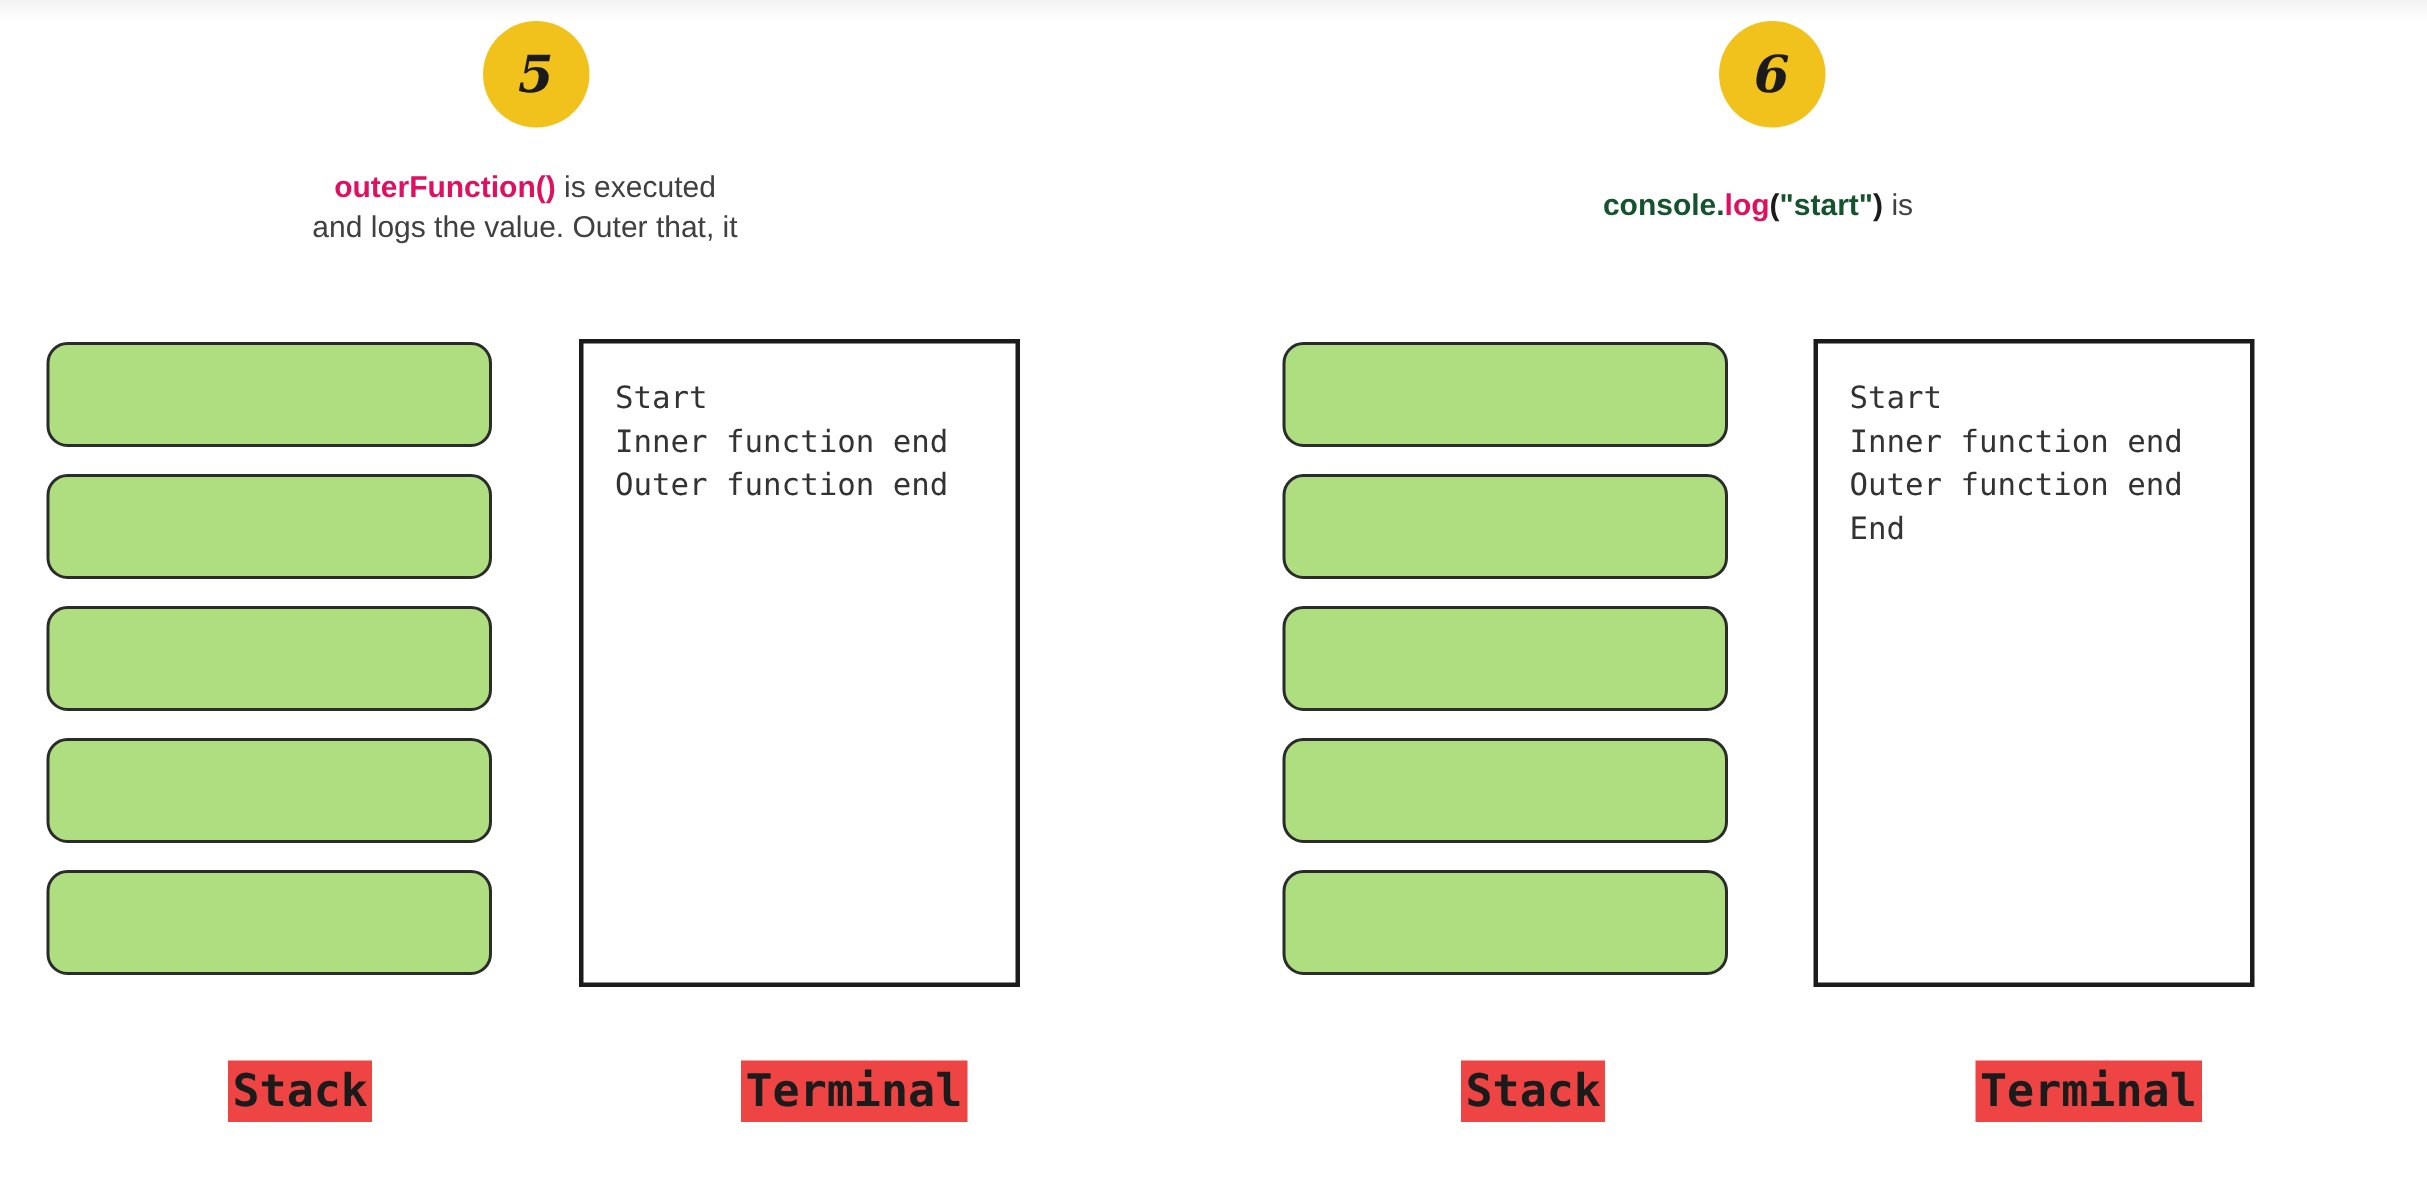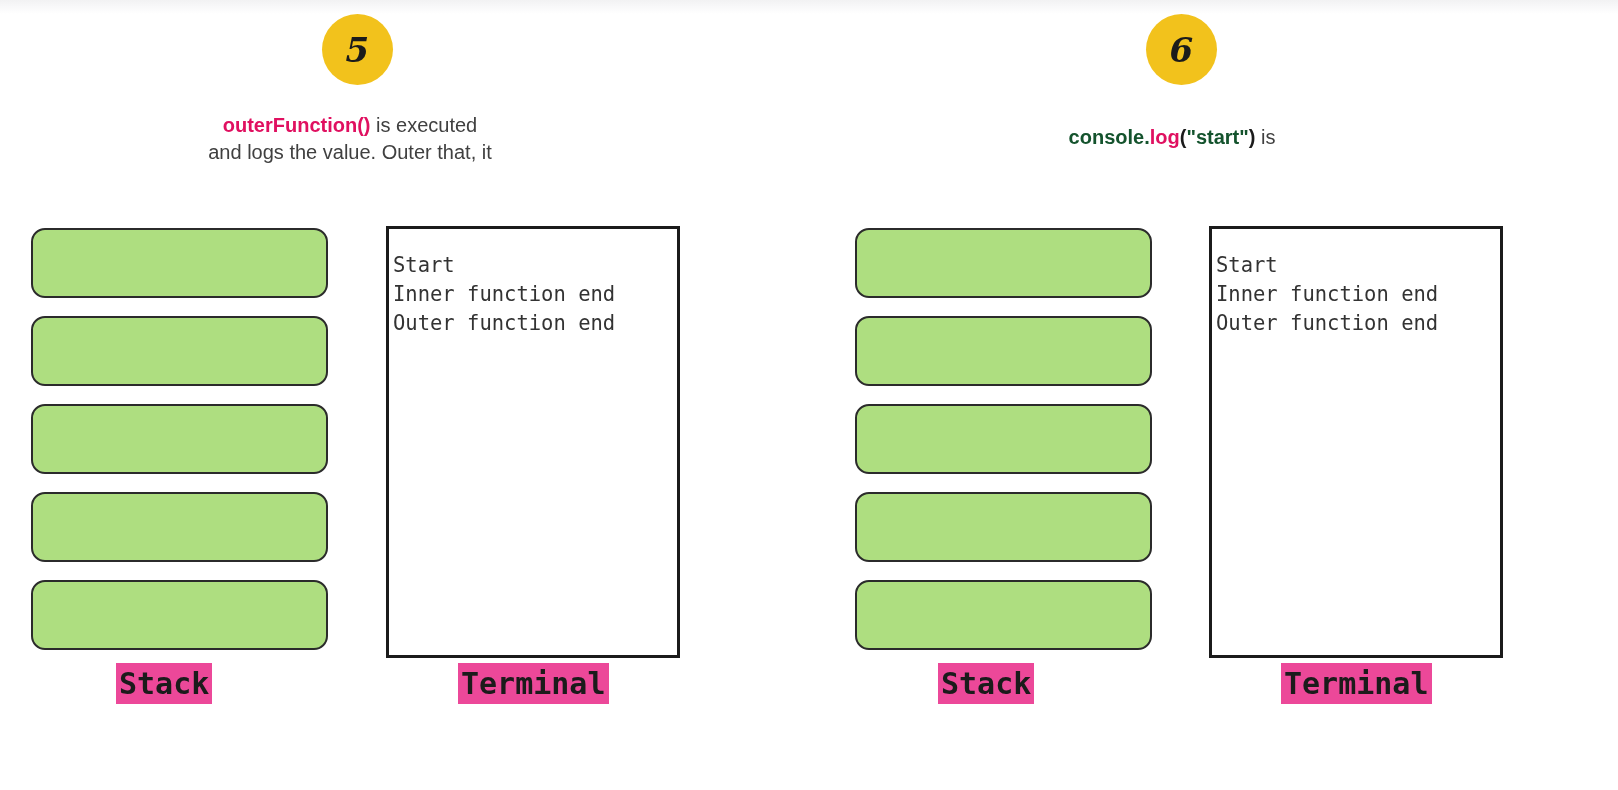--- a/index.html
+++ b/index.html
@@ -104,46 +104,47 @@
   }
 
   
   .terminal {
     position: absolute;
     top: 226px;
     width: 294px;
     height: 432px;
     background: #ffffff;
     border: 3.5px solid #1b1b1b;
-    padding: 22px 14px 0 4px;
+    padding: 22px 14px 0 21px;
   }
   .panel-left  .terminal { left: 386px; }
   .panel-right .terminal { left: 387px; }
 
   .terminal-line {
     font-family: "DejaVu Sans Mono", "Liberation Mono", monospace;
     font-size: 20.5px;
     line-height: 29px;
     color: #333333;
     white-space: pre;
     letter-spacing: 0px;
   }
 
   
   .label {
     position: absolute;
-    top: 663px;
+    top: 707px;
     font-family: "DejaVu Sans Mono", "Liberation Mono", monospace;
     font-weight: 700;
     font-size: 30px;
     color: #1b1b1b;
-    background: #ec4899;
+    background: #ef4444;
     padding: 1px 3px;
     line-height: 1.3;
     white-space: pre;
+    margin-left: 36px;
   }
   .panel-left  .label-stack    { left: 116px; }
   .panel-left  .label-terminal { left: 458px; }
   .panel-right .label-stack    { left: 116px; }
   .panel-right .label-terminal { left: 459px; }
 </style>
 </head>
 <body>
 
 <div class="top-gradient"></div>
@@ -190,19 +191,20 @@
       <div class="stack-frame"></div>
       <div class="stack-frame"></div>
       <div class="stack-frame"></div>
       <div class="stack-frame"></div>
     </div>
 
     <div class="terminal">
       <div class="terminal-line">Start</div>
       <div class="terminal-line">Inner function end</div>
       <div class="terminal-line">Outer function end</div>
+      <div class="terminal-line">End</div>
     </div>
 
     <div class="label label-stack">Stack</div>
     <div class="label label-terminal">Terminal</div>
   </section>
 
 </div>
 
 </body></html>

